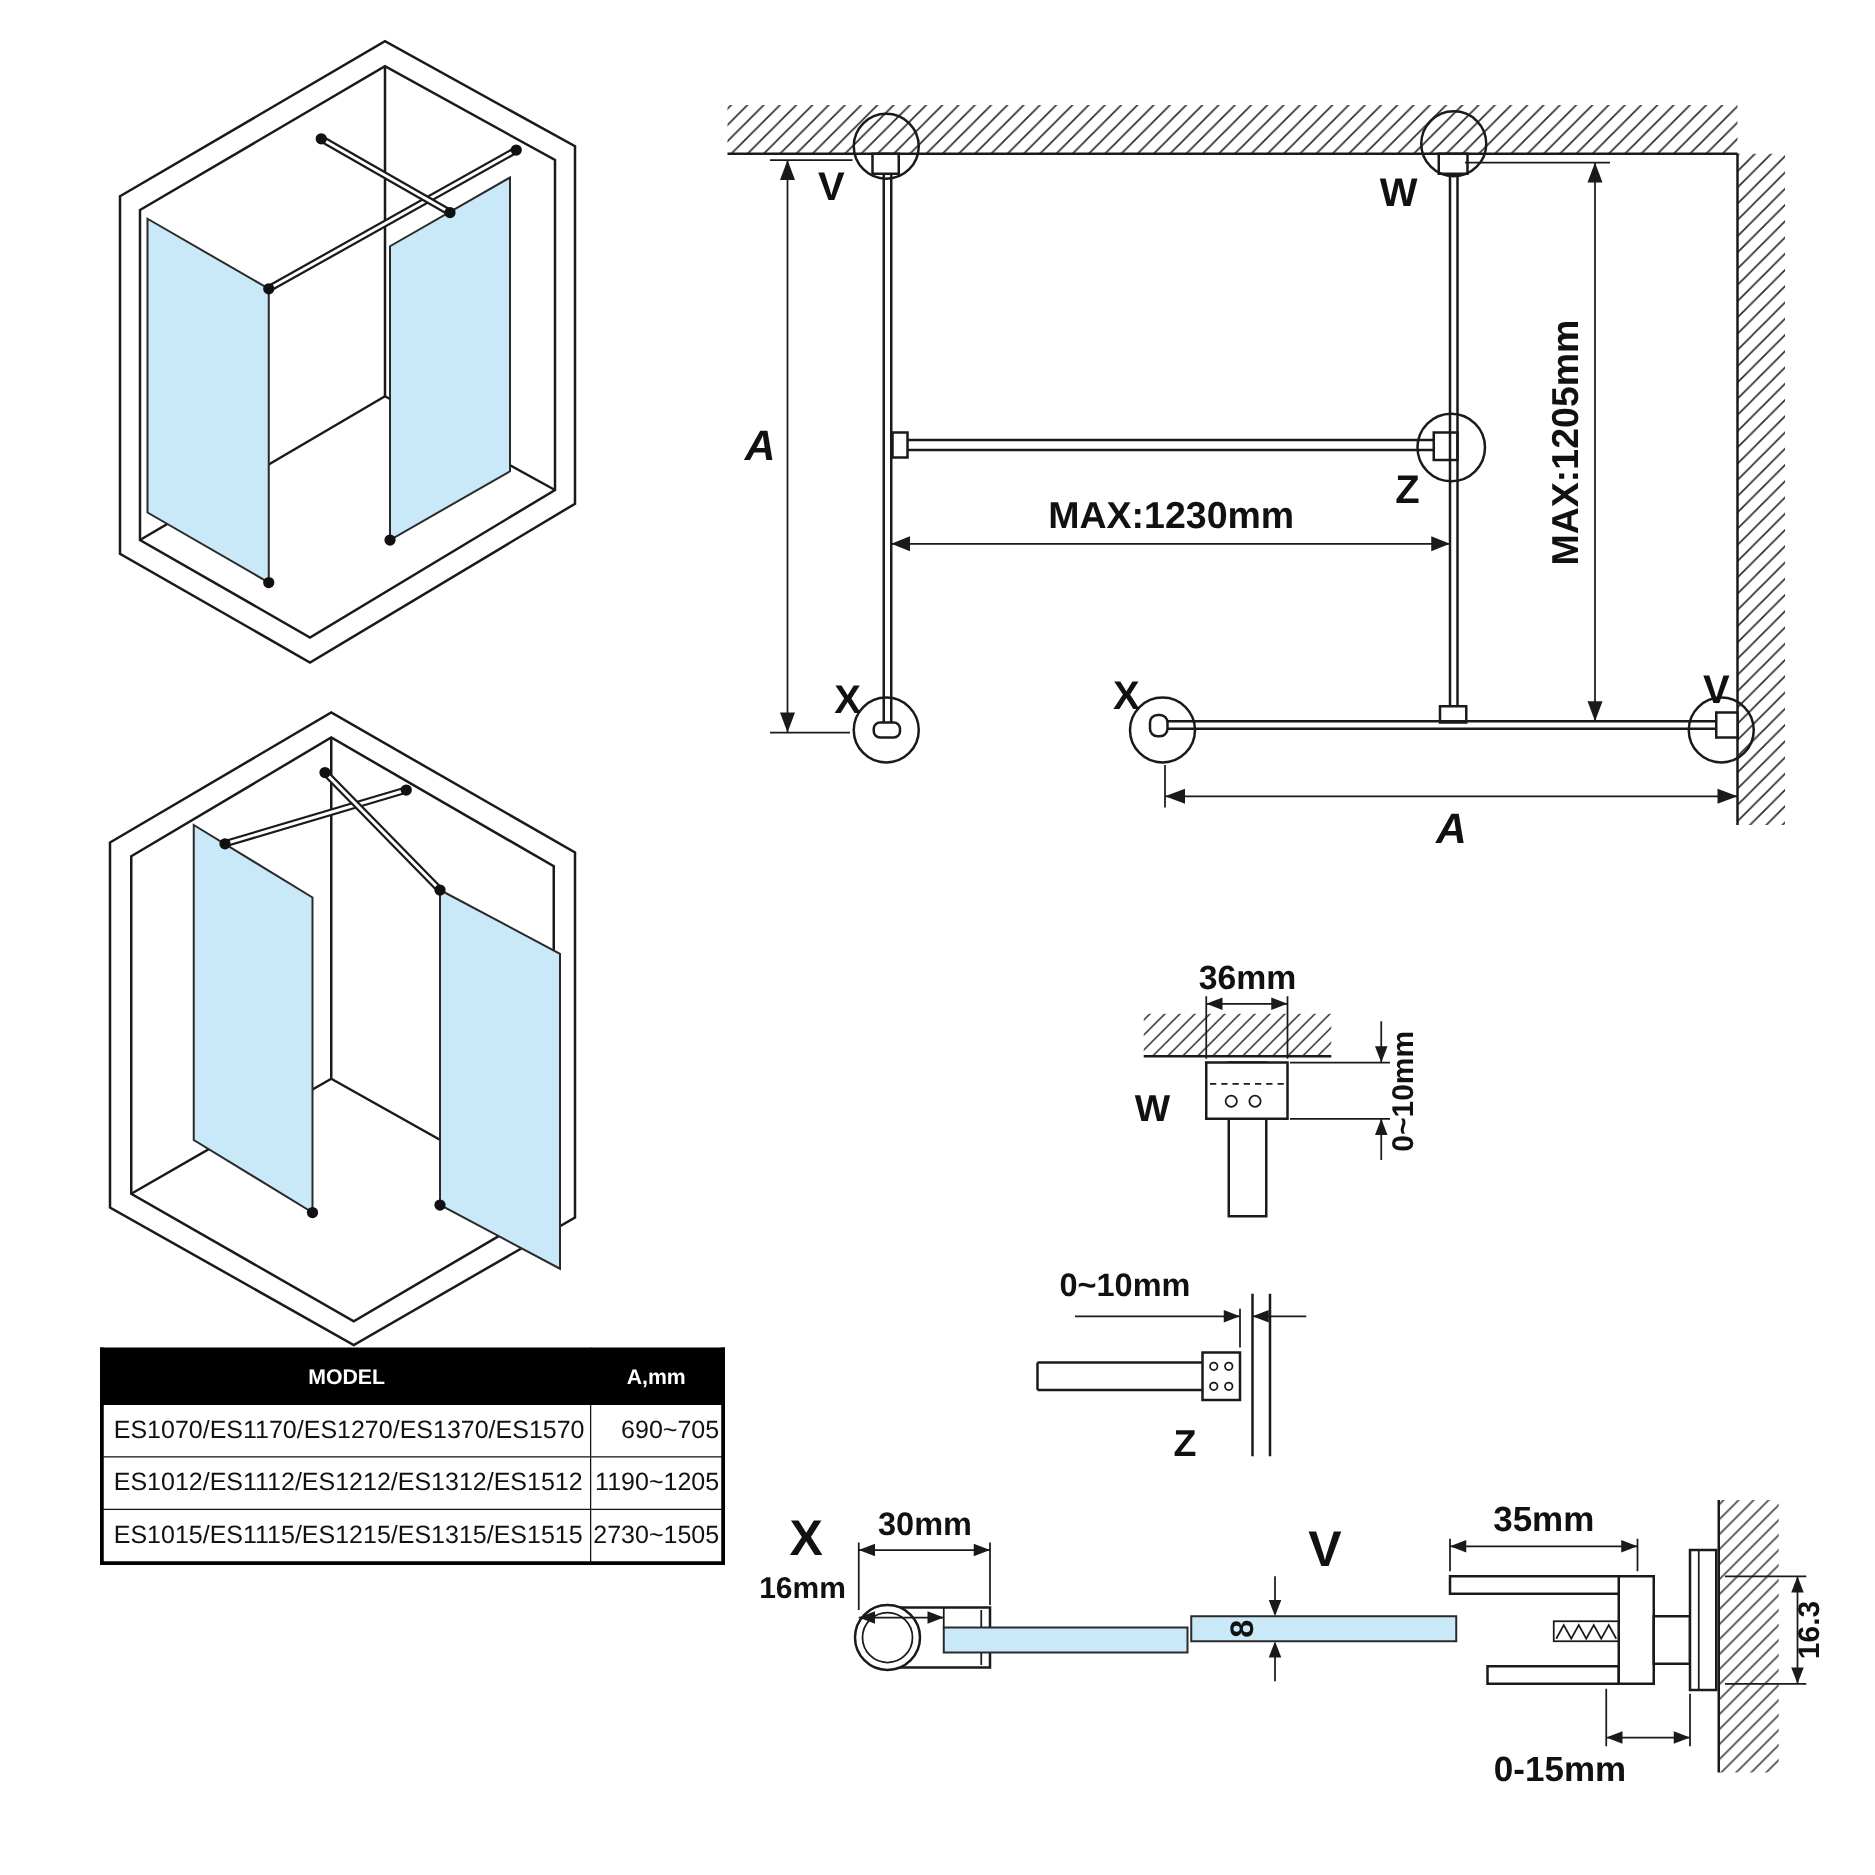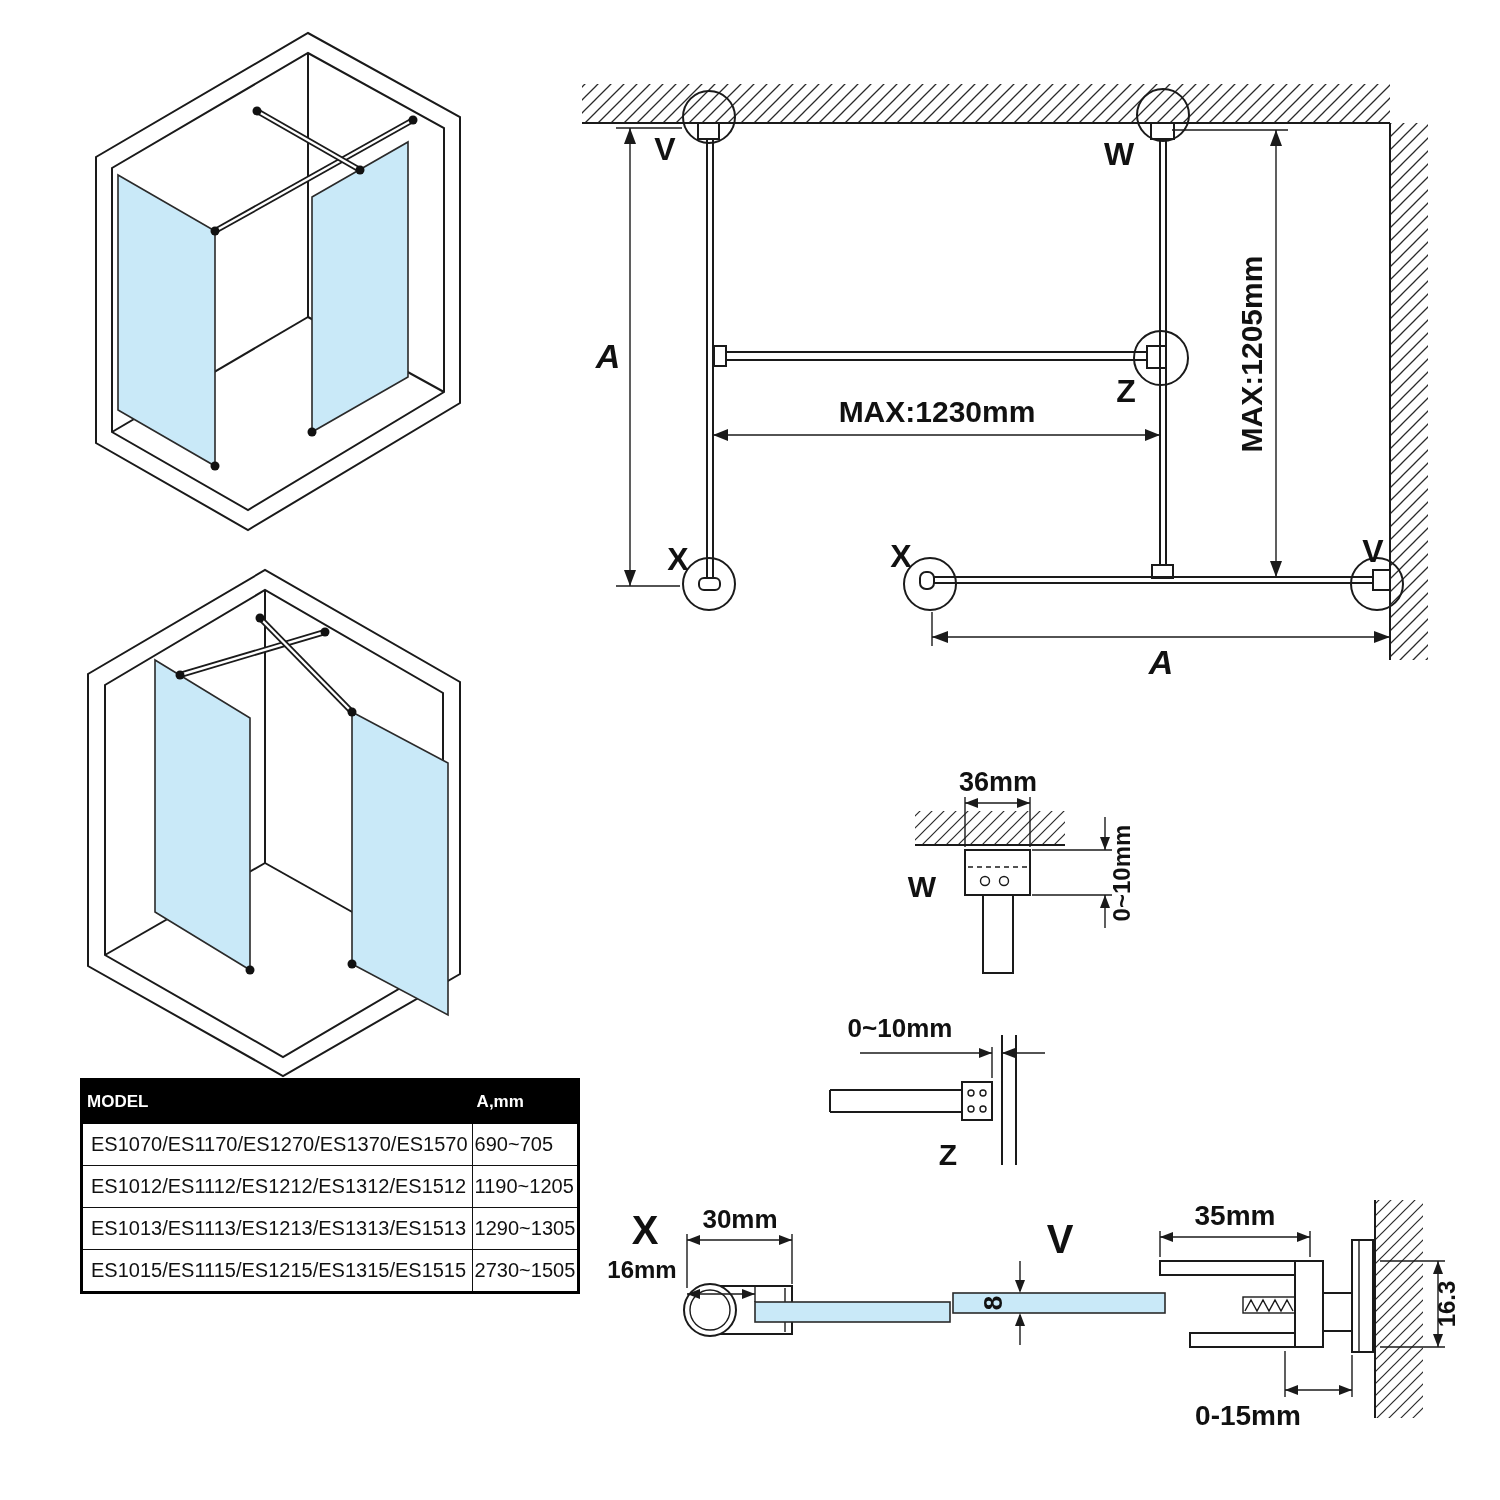--- a/index.html
+++ b/index.html
@@ -7,23 +7,23 @@
   svg{position:absolute;}
   .ln{stroke:#1a1a1a;stroke-width:2;fill:none;}
   .thin{stroke:#1a1a1a;stroke-width:1.4;fill:none;}
   .dim{stroke:#1a1a1a;stroke-width:1.4;fill:none;}
   .arr{fill:#1a1a1a;stroke:none;}
   .blk{fill:#ffffff;stroke:#1a1a1a;stroke-width:2;}
   .glass{fill:#c9e9f8;stroke:#2a2a2a;stroke-width:1.6;}
   .dot{fill:#111;stroke:none;}
   .lbl{font-family:"Liberation Sans",sans-serif;font-weight:bold;fill:#111;}
   .model-table{position:absolute;left:80px;top:1078px;width:442px;border-collapse:collapse;border:3px solid #000;font-family:"Liberation Sans",sans-serif;background:#fff;}
-  .model-table th{background:#000;color:#fff;font-size:17px;font-weight:bold;padding:11px 4px;border:1px solid #000;text-align:left;}
+  .model-table th{background:#000;color:#fff;font-size:17px;font-weight:bold;padding:11px 4px;border:1px solid #000;text-align:center;}
   .model-table td{border:1.5px solid #111;font-size:20px;color:#111;padding:9px 4px 9px 8px;text-align:left;white-space:nowrap;}
-  .model-table td.a{text-align:left;width:120px;padding:9px 2px;}
+  .model-table td.a{text-align:right;width:120px;padding:9px 2px;}
 </style>
 </head>
 <body>
 
 <div class="canvas">
 
   <svg style="left:60px;top:20px;" width="470" height="530" viewBox="0 0 470 530">
     <g>
       <polygon class="ln" points="36,137 248,13 400,97 400,383 188,510 36,423"></polygon>
       <polygon class="ln" points="52,148 248,33 384,108 384,372 188,490 52,412"></polygon>
@@ -319,23 +319,19 @@
     <tbody>
       <tr>
           <td>ES1070/ES1170/ES1270/ES1370/ES1570</td>
           <td class="a">690~705</td>
         </tr>
       <tr>
           <td>ES1012/ES1112/ES1212/ES1312/ES1512</td>
           <td class="a">1190~1205</td>
         </tr>
       <tr>
-          <td>ES1013/ES1113/ES1213/ES1313/ES1513</td>
-          <td class="a">1290~1305</td>
-        </tr>
-      <tr>
           <td>ES1015/ES1115/ES1215/ES1315/ES1515</td>
           <td class="a">2730~1505</td>
         </tr>
     </tbody>
   </table>
 
 </div>
 
 </body></html>

